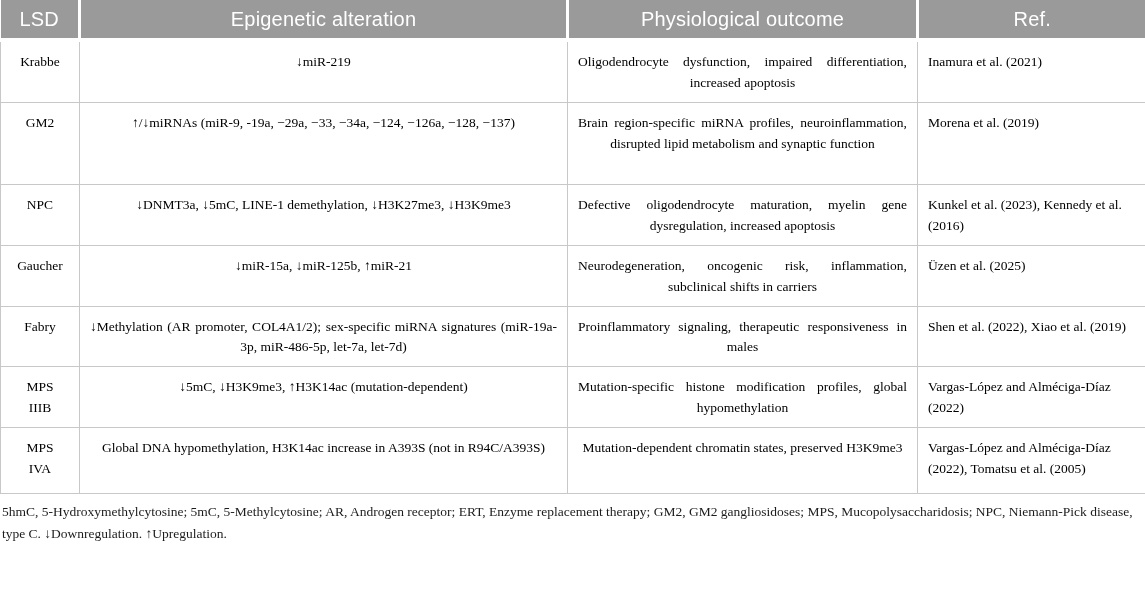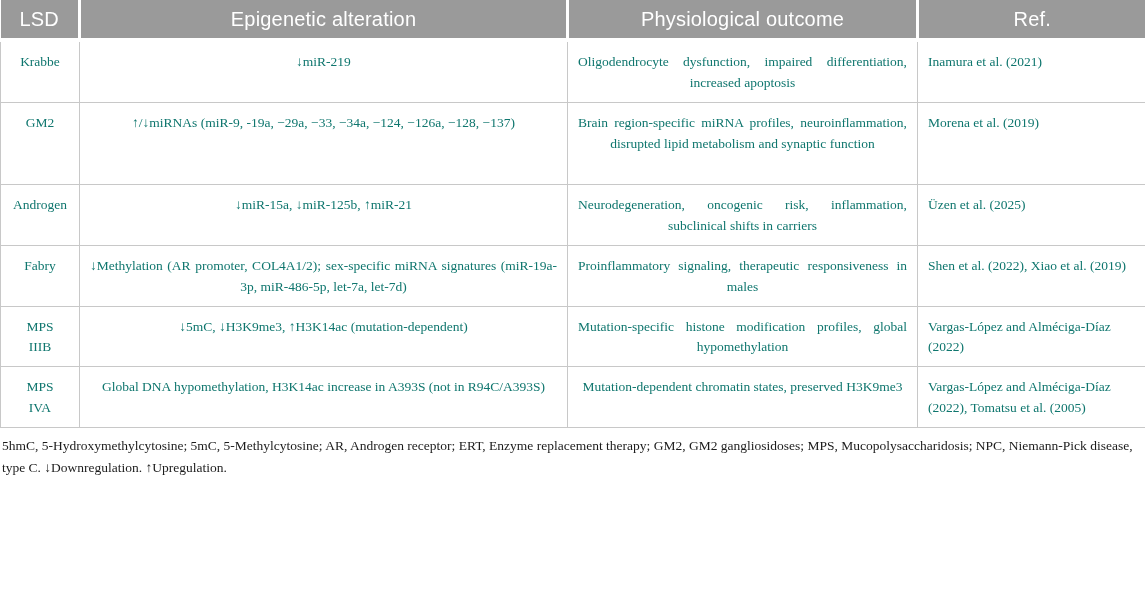--- a/index.html
+++ b/index.html
@@ -32,21 +32,21 @@
     border-bottom: 4px solid #ffffff;
     padding: 0 4px;
   }
   table.lsd-table thead th:first-child { border-left: 0; }
   table.lsd-table tbody td {
     border: 1px solid #c8c8c8;
     font-size: 13.5px;
     line-height: 1.55;
     vertical-align: top;
     padding: 10px 10px 8px 10px;
-    color: #0f766e;
+    color: #000000;
   }
   td.col-lsd {
     text-align: center;
     white-space: pre-line;
     padding-left: 4px;
     padding-right: 4px;
   }
   td.col-alt, td.col-out {
     text-align: justify;
     text-align-last: center;
@@ -97,21 +97,27 @@
         <td class="col-out">Oligodendrocyte dysfunction, impaired differentiation, increased apoptosis</td>
         <td class="col-ref">Inamura et al. (2021)</td>
       </tr>
       <tr>
         <td class="col-lsd">GM2</td>
         <td class="col-alt">↑/↓miRNAs (miR-9, -19a, −29a, −33, −34a, −124, −126a, −128, −137)</td>
         <td class="col-out">Brain region-specific miRNA profiles, neuroinflammation, disrupted lipid metabolism and synaptic function</td>
         <td class="col-ref">Morena et al. (2019)</td>
       </tr>
       <tr>
-        <td class="col-lsd">Androgen</td>
+        <td class="col-lsd">NPC</td>
+        <td class="col-alt">↓DNMT3a, ↓5mC, LINE-1 demethylation, ↓H3K27me3, ↓H3K9me3</td>
+        <td class="col-out">Defective oligodendrocyte maturation, myelin gene dysregulation, increased apoptosis</td>
+        <td class="col-ref">Kunkel et al. (2023), Kennedy et al. (2016)</td>
+      </tr>
+      <tr>
+        <td class="col-lsd">Gaucher</td>
         <td class="col-alt">↓miR-15a, ↓miR-125b, ↑miR-21</td>
         <td class="col-out">Neurodegeneration, oncogenic risk, inflammation, subclinical shifts in carriers</td>
         <td class="col-ref">Üzen et al. (2025)</td>
       </tr>
       <tr>
         <td class="col-lsd">Fabry</td>
         <td class="col-alt">↓Methylation (AR promoter, COL4A1/2); sex-specific miRNA signatures (miR-19a-3p, miR-486-5p, let-7a, let-7d)</td>
         <td class="col-out">Proinflammatory signaling, therapeutic responsiveness in males</td>
         <td class="col-ref">Shen et al. (2022), Xiao et al. (2019)</td>
       </tr>

